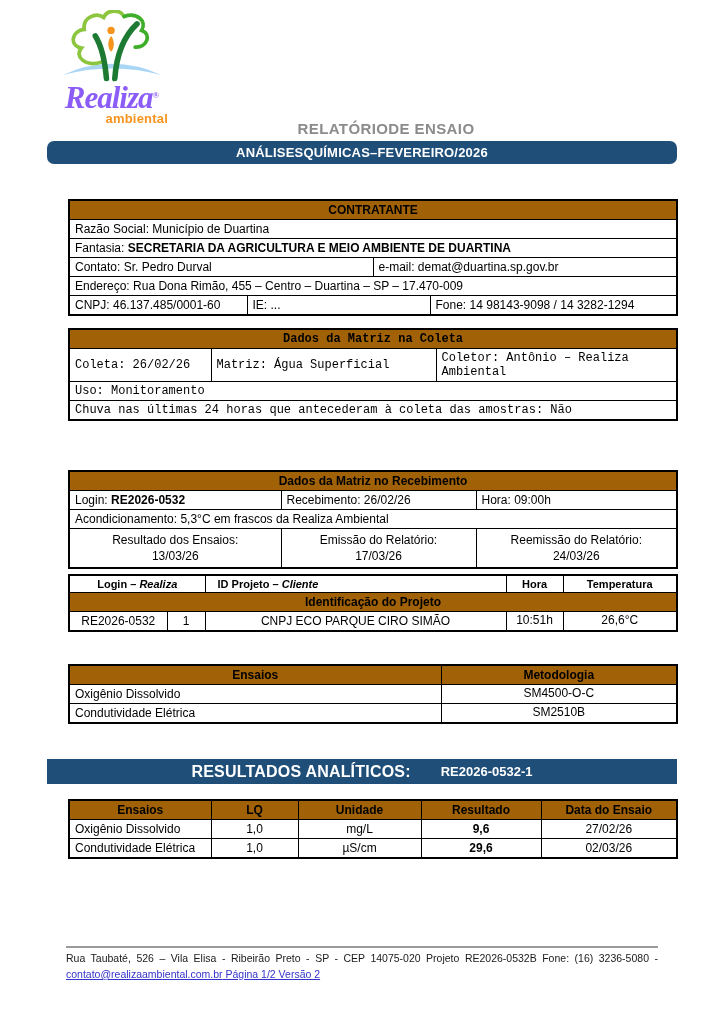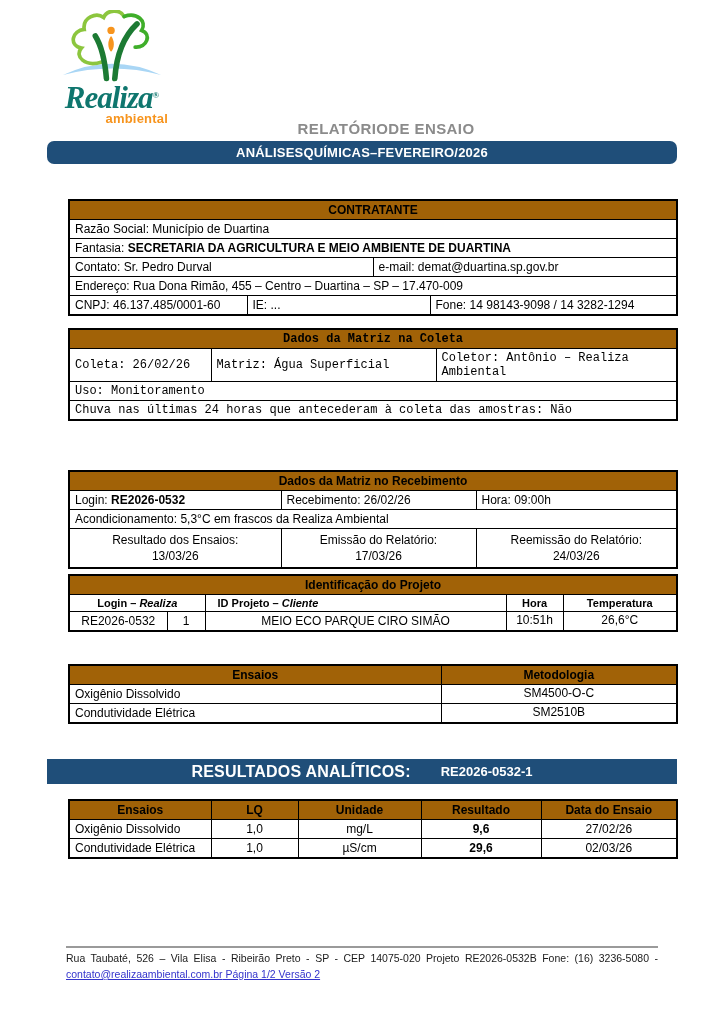--- a/index.html
+++ b/index.html
@@ -7,21 +7,21 @@
   .page {
     position:relative; width:724px; height:1024px; background:#ffffff;
     font-family:"Liberation Sans", sans-serif; color:#000; overflow:hidden;
   }
 
   
   .logo { position:absolute; left:42px; top:10px; width:140px; text-align:center; }
   .logo svg { display:block; margin:0 auto; }
   .logo-name {
     font-family:"Liberation Serif", serif; font-style:italic; font-weight:bold;
-    font-size:31px; color:#0f766e; letter-spacing:-1px; line-height:1; margin-top:-4px;
+    font-size:31px; color:#8b5cf6; letter-spacing:-1px; line-height:1; margin-top:-4px;
   }
   .logo-name sup { font-size:9px; font-style:normal; letter-spacing:0; vertical-align:10px; }
   .logo-sub {
     color:#f7941d; font-weight:bold; font-size:13px; text-align:right;
     padding-right:14px; margin-top:-2px; letter-spacing:0.2px;
   }
 
   
   .title {
     position:absolute; top:120px; left:0; width:100%; text-align:center;
@@ -180,32 +180,32 @@
   <table class="t-projeto">
     <colgroup>
         <col style="width:98px">
         <col style="width:38px">
         <col style="width:301px">
         <col style="width:57px">
         <col style="width:114px">
       </colgroup>
     <tbody>
       <tr>
-        <td colspan="5" class="th">Identificação do Projeto</td>
-      </tr>
-      <tr>
         <td colspan="2" class="ctr subhead"><span>Login – </span><i>Realiza</i></td>
         <td class="subhead" style="padding-left:12px;"><span>ID Projeto – </span><i>Cliente</i></td>
         <td class="ctr subhead">Hora</td>
         <td class="ctr subhead">Temperatura</td>
       </tr>
       <tr>
+        <td colspan="5" class="th">Identificação do Projeto</td>
+      </tr>
+      <tr>
         <td class="ctr">RE2026-0532</td>
         <td class="ctr">1</td>
-        <td class="ctr">MEIO ECO PARQUE CIRO SIMÃO</td>
+        <td class="ctr">CNPJ ECO PARQUE CIRO SIMÃO</td>
         <td class="ctr vtop">10:51h</td>
         <td class="ctr vtop">26,6°C</td>
       </tr>
     </tbody>
   </table>
 
   <table class="t-metodologia">
     <colgroup>
         <col style="width:372px">
         <col style="width:236px">

